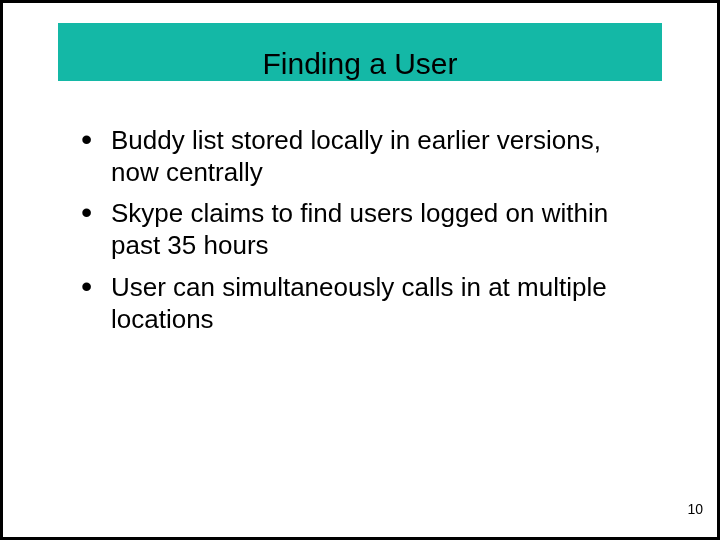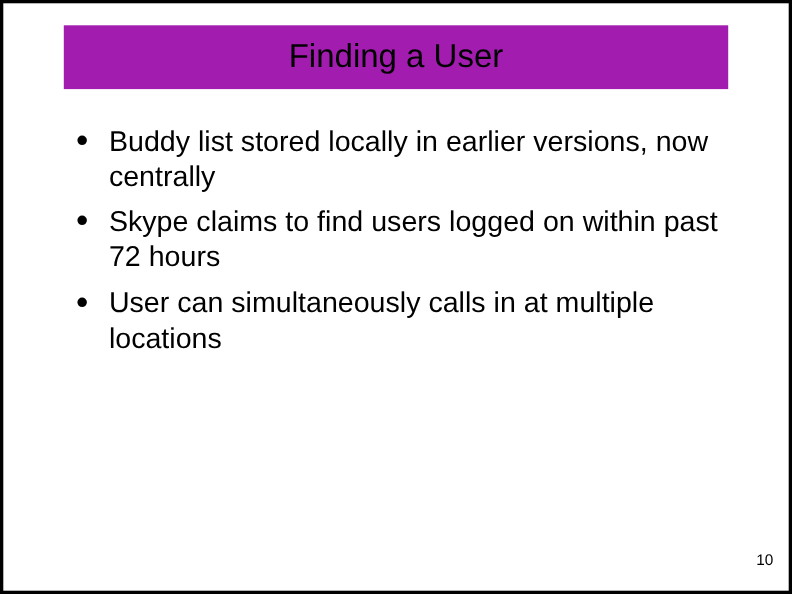--- a/index.html
+++ b/index.html
@@ -17,39 +17,39 @@
     height: 540px;
     border: 3px solid #000000;
     background: #ffffff;
   }
   .title-band {
     position: absolute;
     left: 55px;
     right: 55px;
     top: 20px;
     height: 58px;
-    background: #a21caf;
+    background: #14b8a6;
     display: flex;
-    align-items: center;
+    align-items: flex-end;
     justify-content: center;
   }
   .title-text {
     font-size: 30px;
     color: #000000;
   }
   .body-area {
     position: absolute;
     left: 60px;
     right: 60px;
     top: 110px;
     bottom: 40px;
     color: #000000;
   }
   ul.bullets {
-    margin: 0;
+    margin: 12px;
     padding: 0;
     list-style: none;
   }
   ul.bullets li {
     position: relative;
     padding-left: 36px;
     font-size: 26px;
     line-height: 1.22;
     margin-bottom: 10px;
   }
@@ -74,20 +74,20 @@
 
 <div class="slide">
 
   <div class="title-band">
     <div class="title-text">Finding a User</div>
   </div>
 
   <div class="body-area">
     <ul class="bullets">
       <li>Buddy list stored locally in earlier versions, now centrally</li>
-      <li>Skype claims to find users logged on within past 72 hours</li>
+      <li>Skype claims to find users logged on within past 35 hours</li>
       <li>User can simultaneously calls in at multiple locations</li>
     </ul>
   </div>
 
   <div class="page-number">10</div>
 
 </div>
 
 </body></html>

